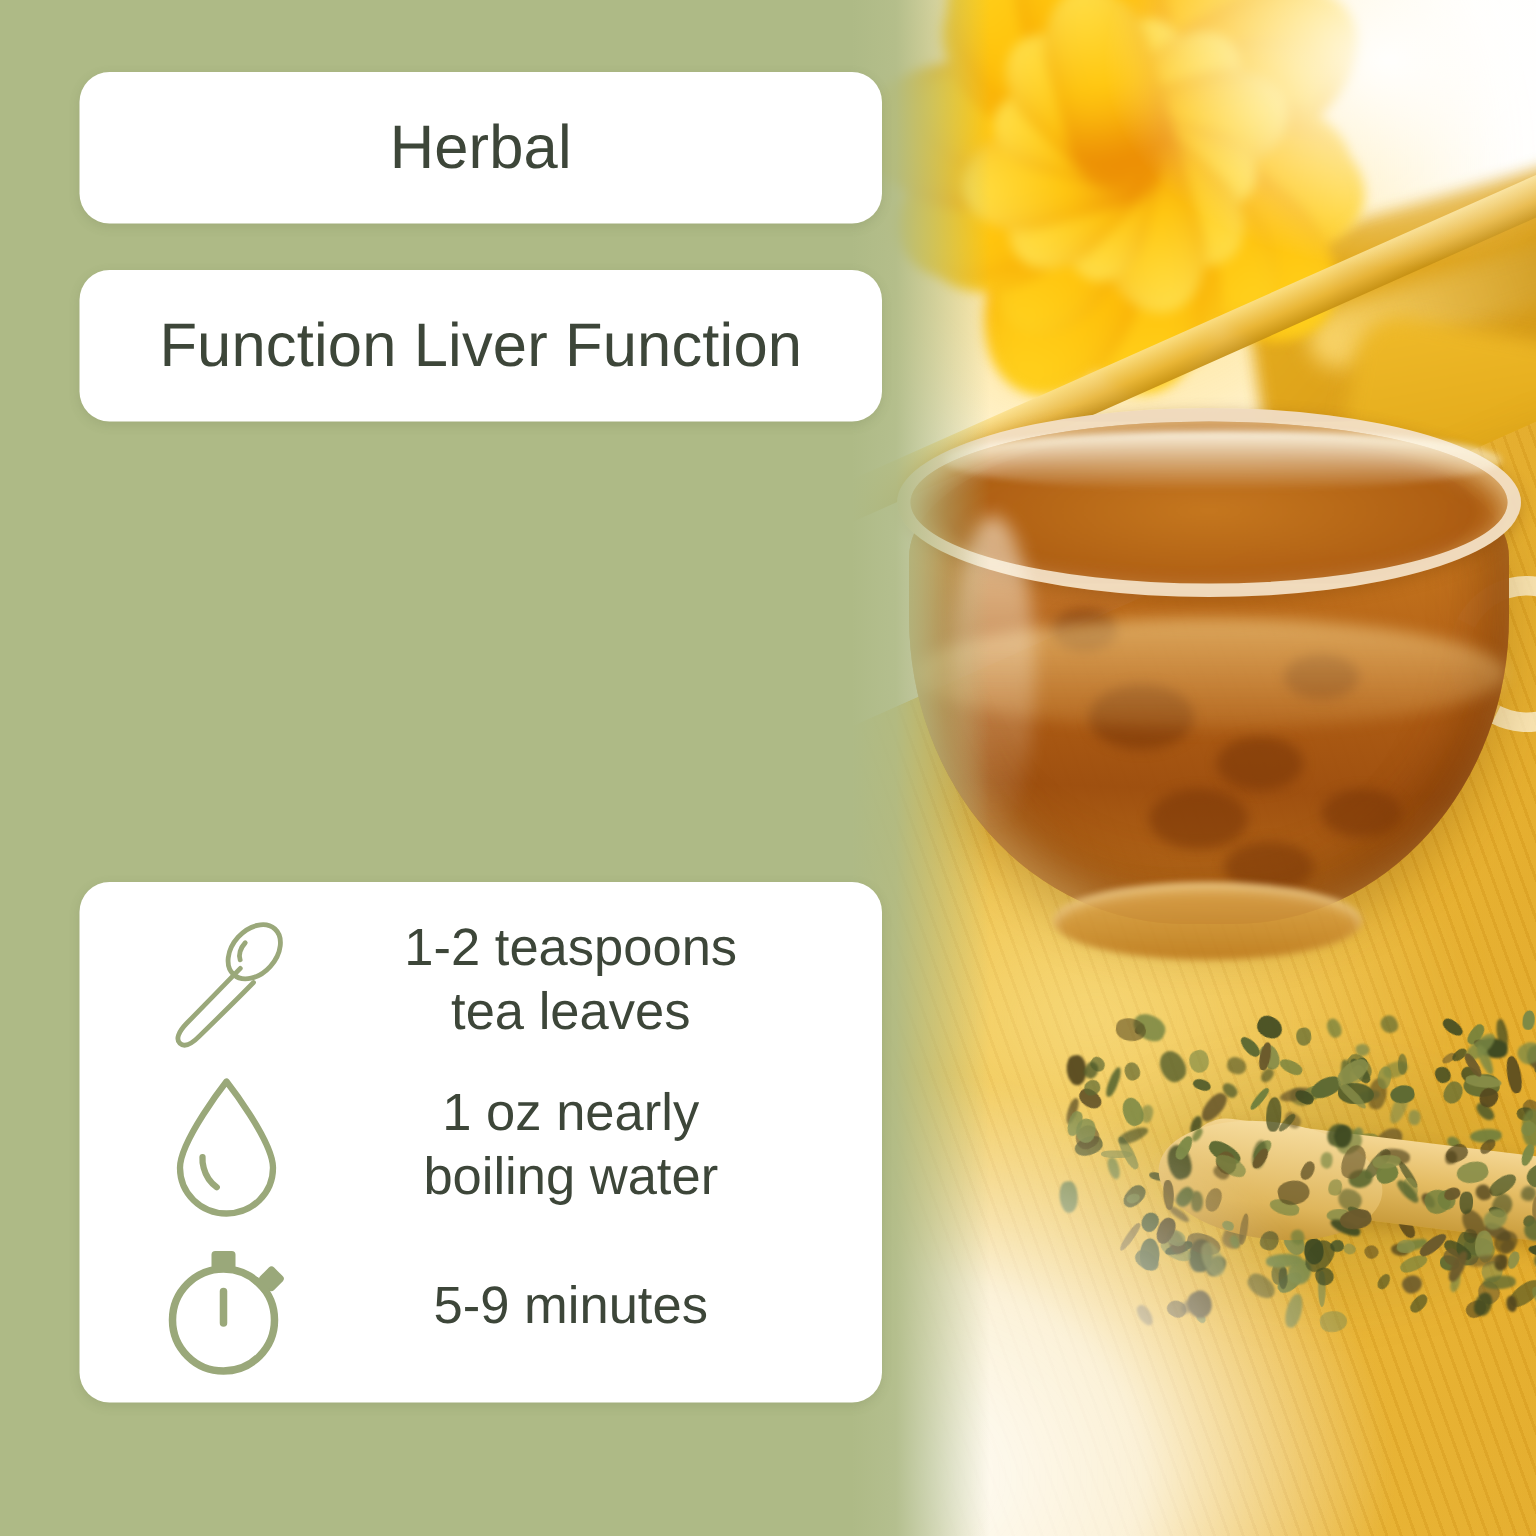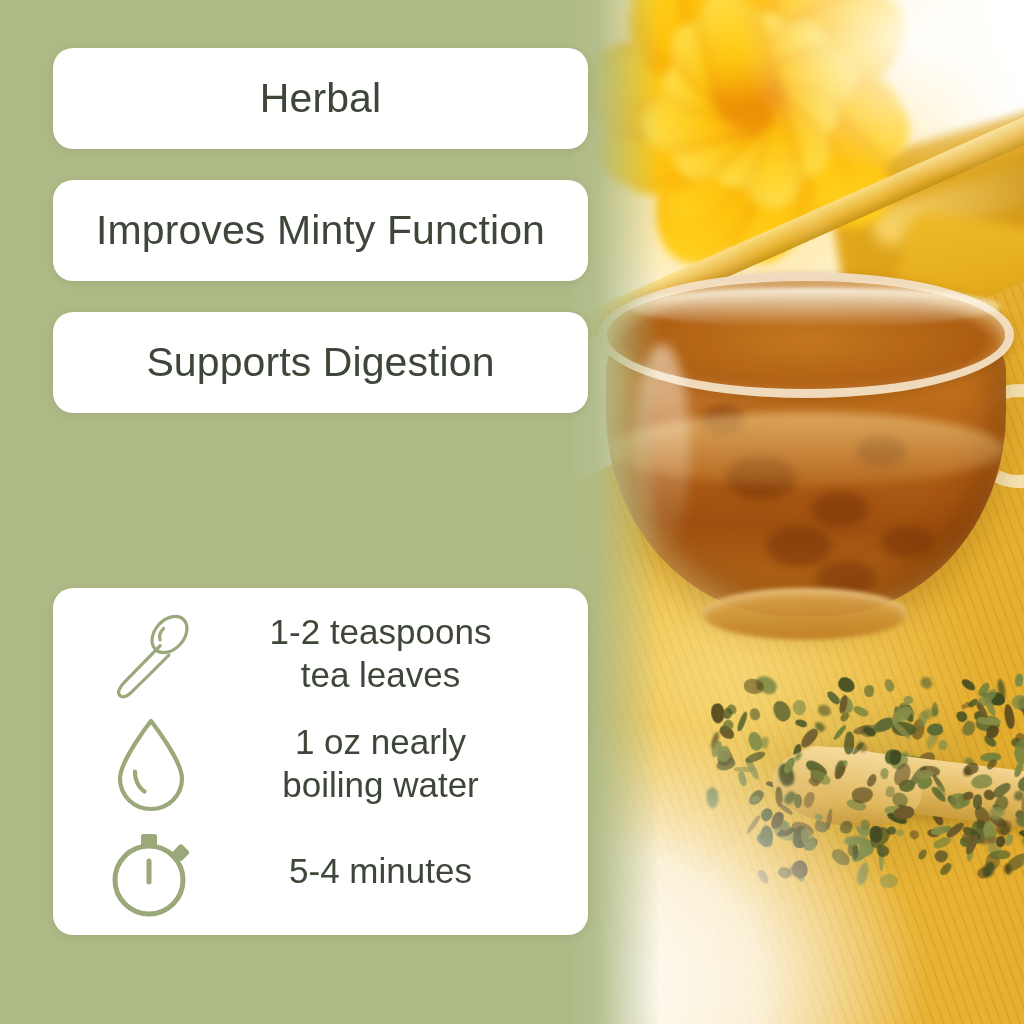--- a/index.html
+++ b/index.html
@@ -701,24 +701,21 @@
     <div class="photo-fade-tr"></div>
     <div class="photo-fade-bl"></div>
   </div>
 
   <div class="green-panel"></div>
 
   <div class="card card-1">
     <div class="card-label">Herbal</div>
   </div>
   <div class="card card-2">
-    <div class="card-label">Improves Minty Function</div>
-  </div>
-  <div class="card card-3">
-    <div class="card-label">Supports Digestion</div>
+    <div class="card-label">Function Liver Function</div>
   </div>
 
   <div class="brew-card">
 
     <div class="brew-row brew-row-1">
       <div class="brew-icon">
         <svg class="ico" width="104" height="104" viewBox="0 0 104 104" aria-hidden="true">
           <g fill="none" stroke="#9aa87a" stroke-width="3.2" stroke-linecap="round" stroke-linejoin="round">
             <ellipse cx="70.5" cy="32.5" rx="14.5" ry="20.5" transform="rotate(42 70.5 32.5)"></ellipse>
             <path d="M61.2 43.6 C52 53 34 71.5 25.5 80.2 c-5.6 5.8 -7.4 10.6 -4.6 13.3 c2.8 2.7 7.6 0.8 13.2 -4.9 C42.9 80 61 62.2 70 53"></path>
@@ -748,18 +745,18 @@
         <svg class="ico" width="100" height="100" viewBox="0 0 100 100" aria-hidden="true">
           <g fill="none" stroke="#9aa87a" stroke-width="5" stroke-linecap="round" stroke-linejoin="round">
             <circle cx="48" cy="58" r="34"></circle>
             <path d="M48 39 L48 60"></path>
             <rect x="40" y="12" width="16" height="13" rx="2.5" fill="#9aa87a" stroke="none"></rect>
             <rect x="73.5" y="24" width="13" height="13" rx="2.5" fill="#9aa87a" stroke="none" transform="rotate(45 80 30.5)"></rect>
             <path d="M70 32 L76.5 38.5"></path>
           </g>
         </svg>
       </div>
-      <div class="brew-text">5-4 minutes</div>
+      <div class="brew-text">5-9 minutes</div>
     </div>
 
   </div>
 
 </div>
 
 </body></html>

